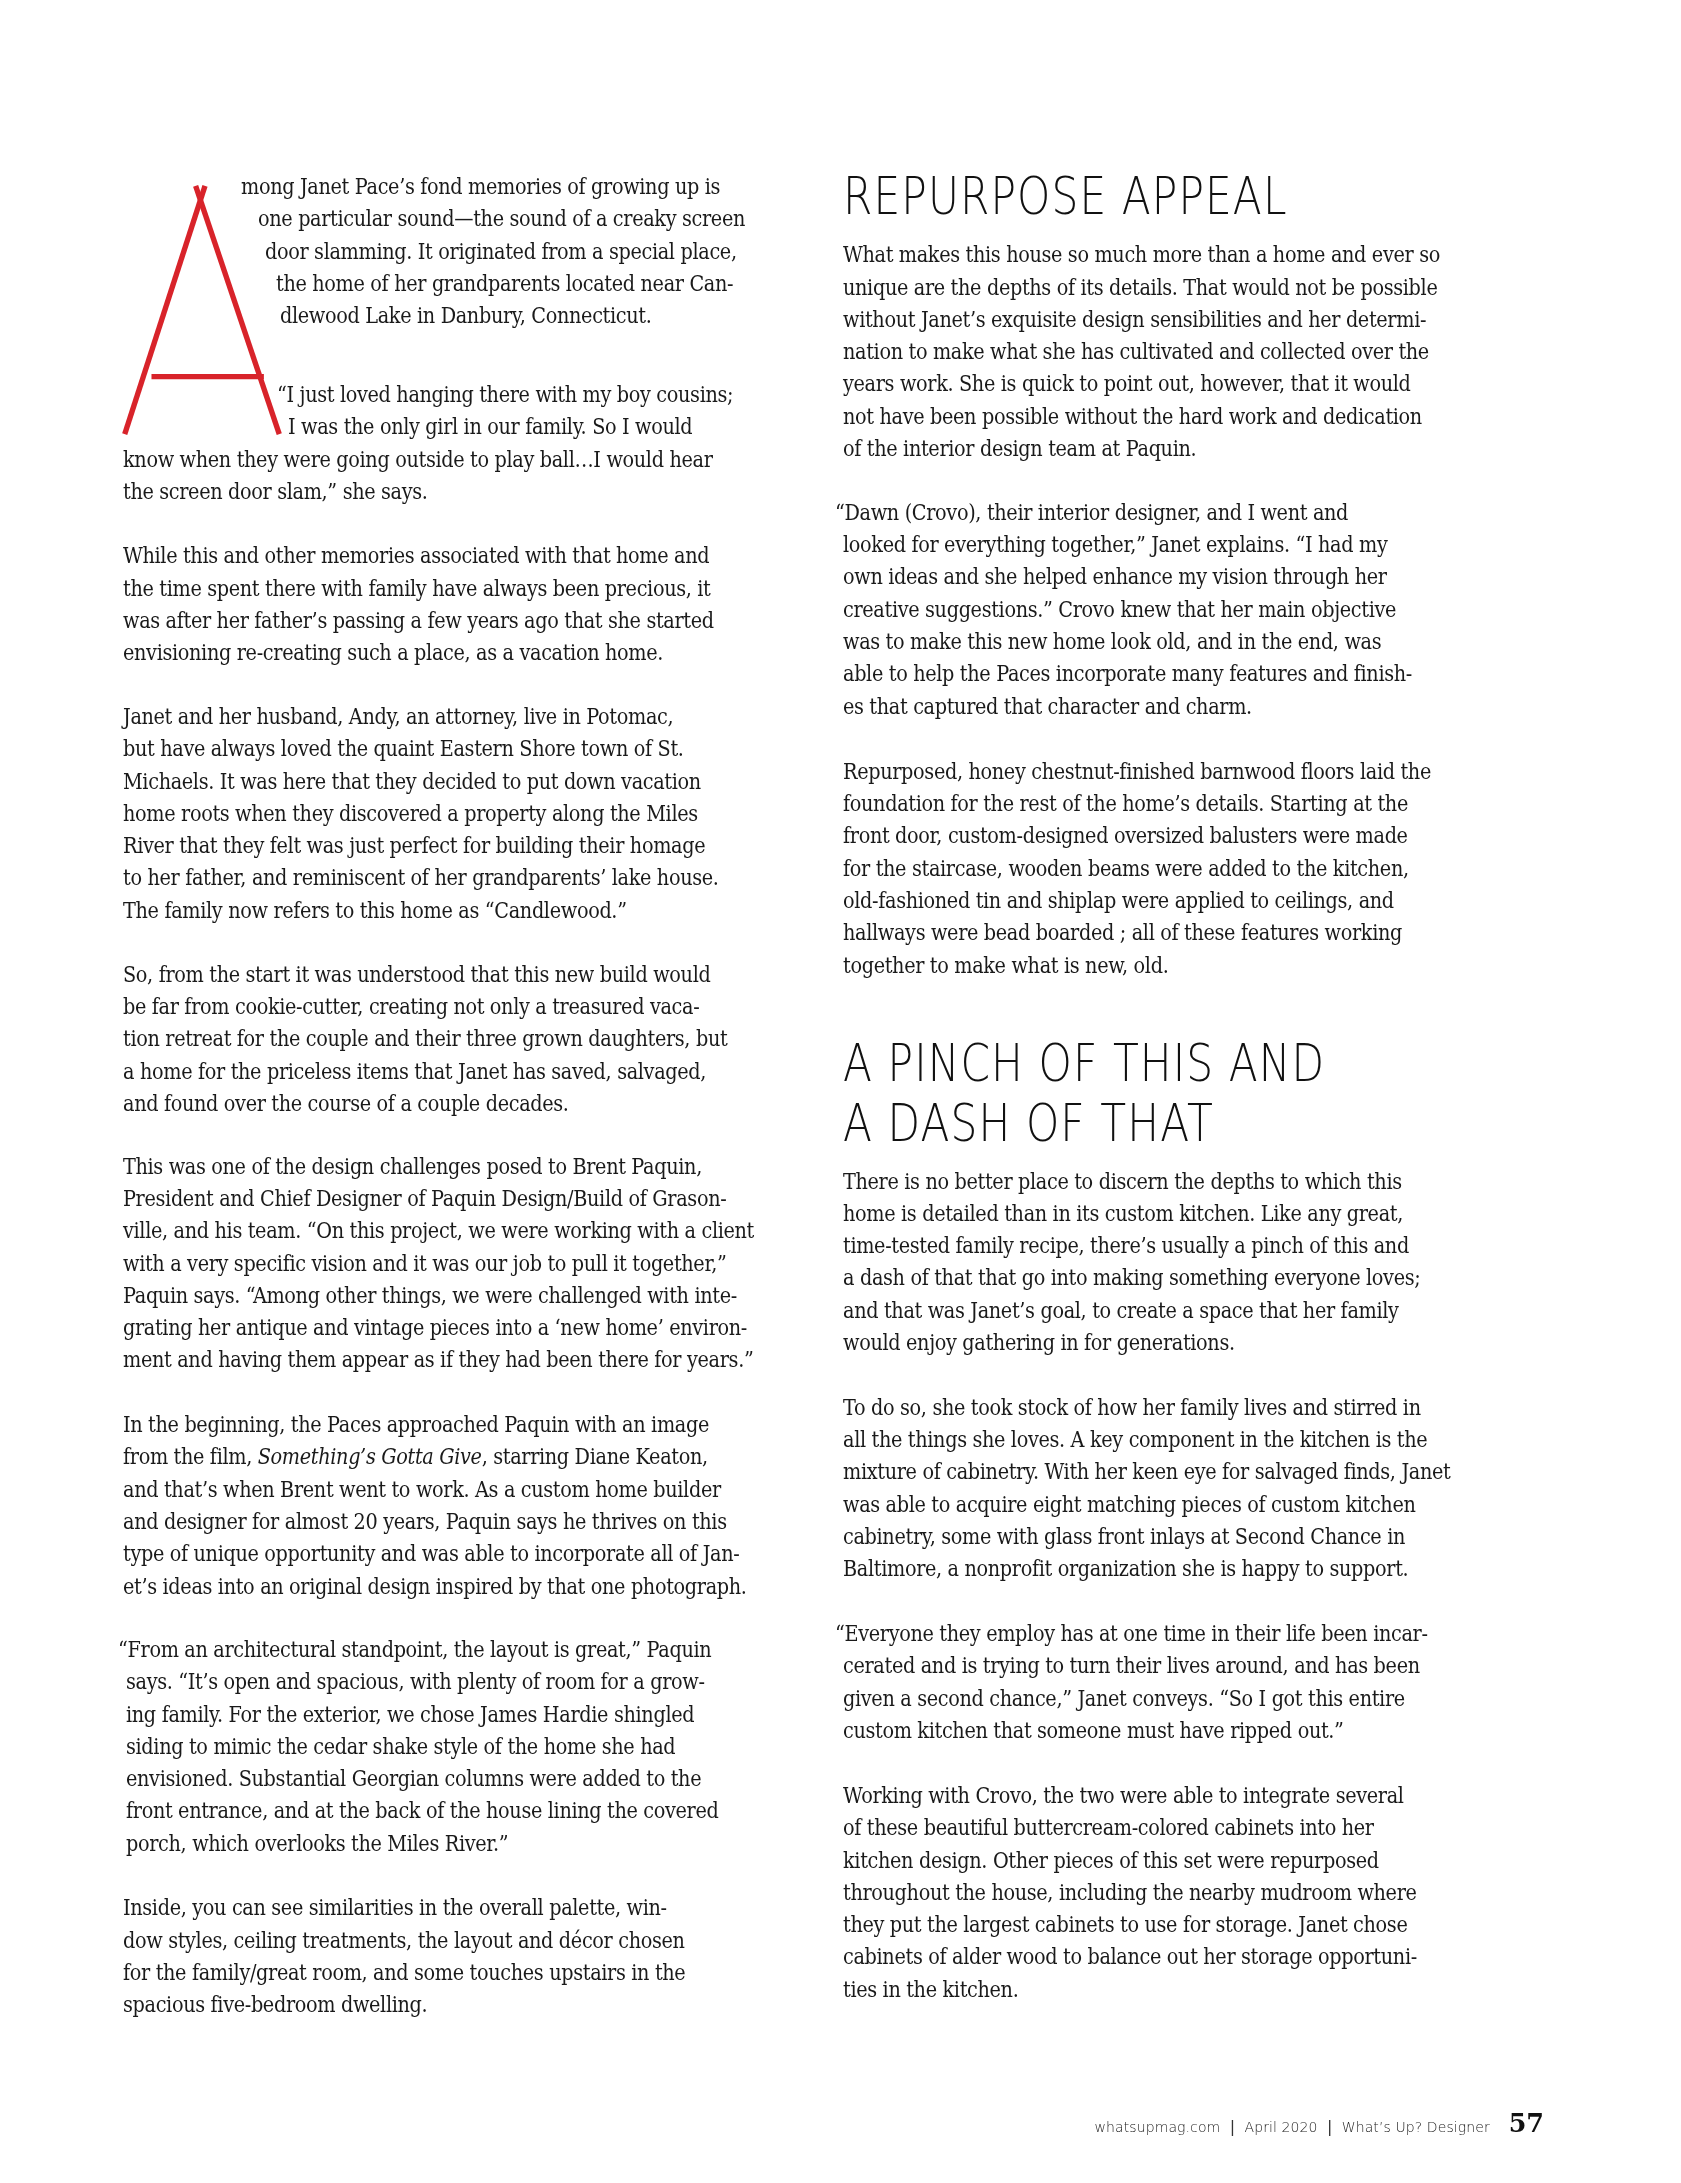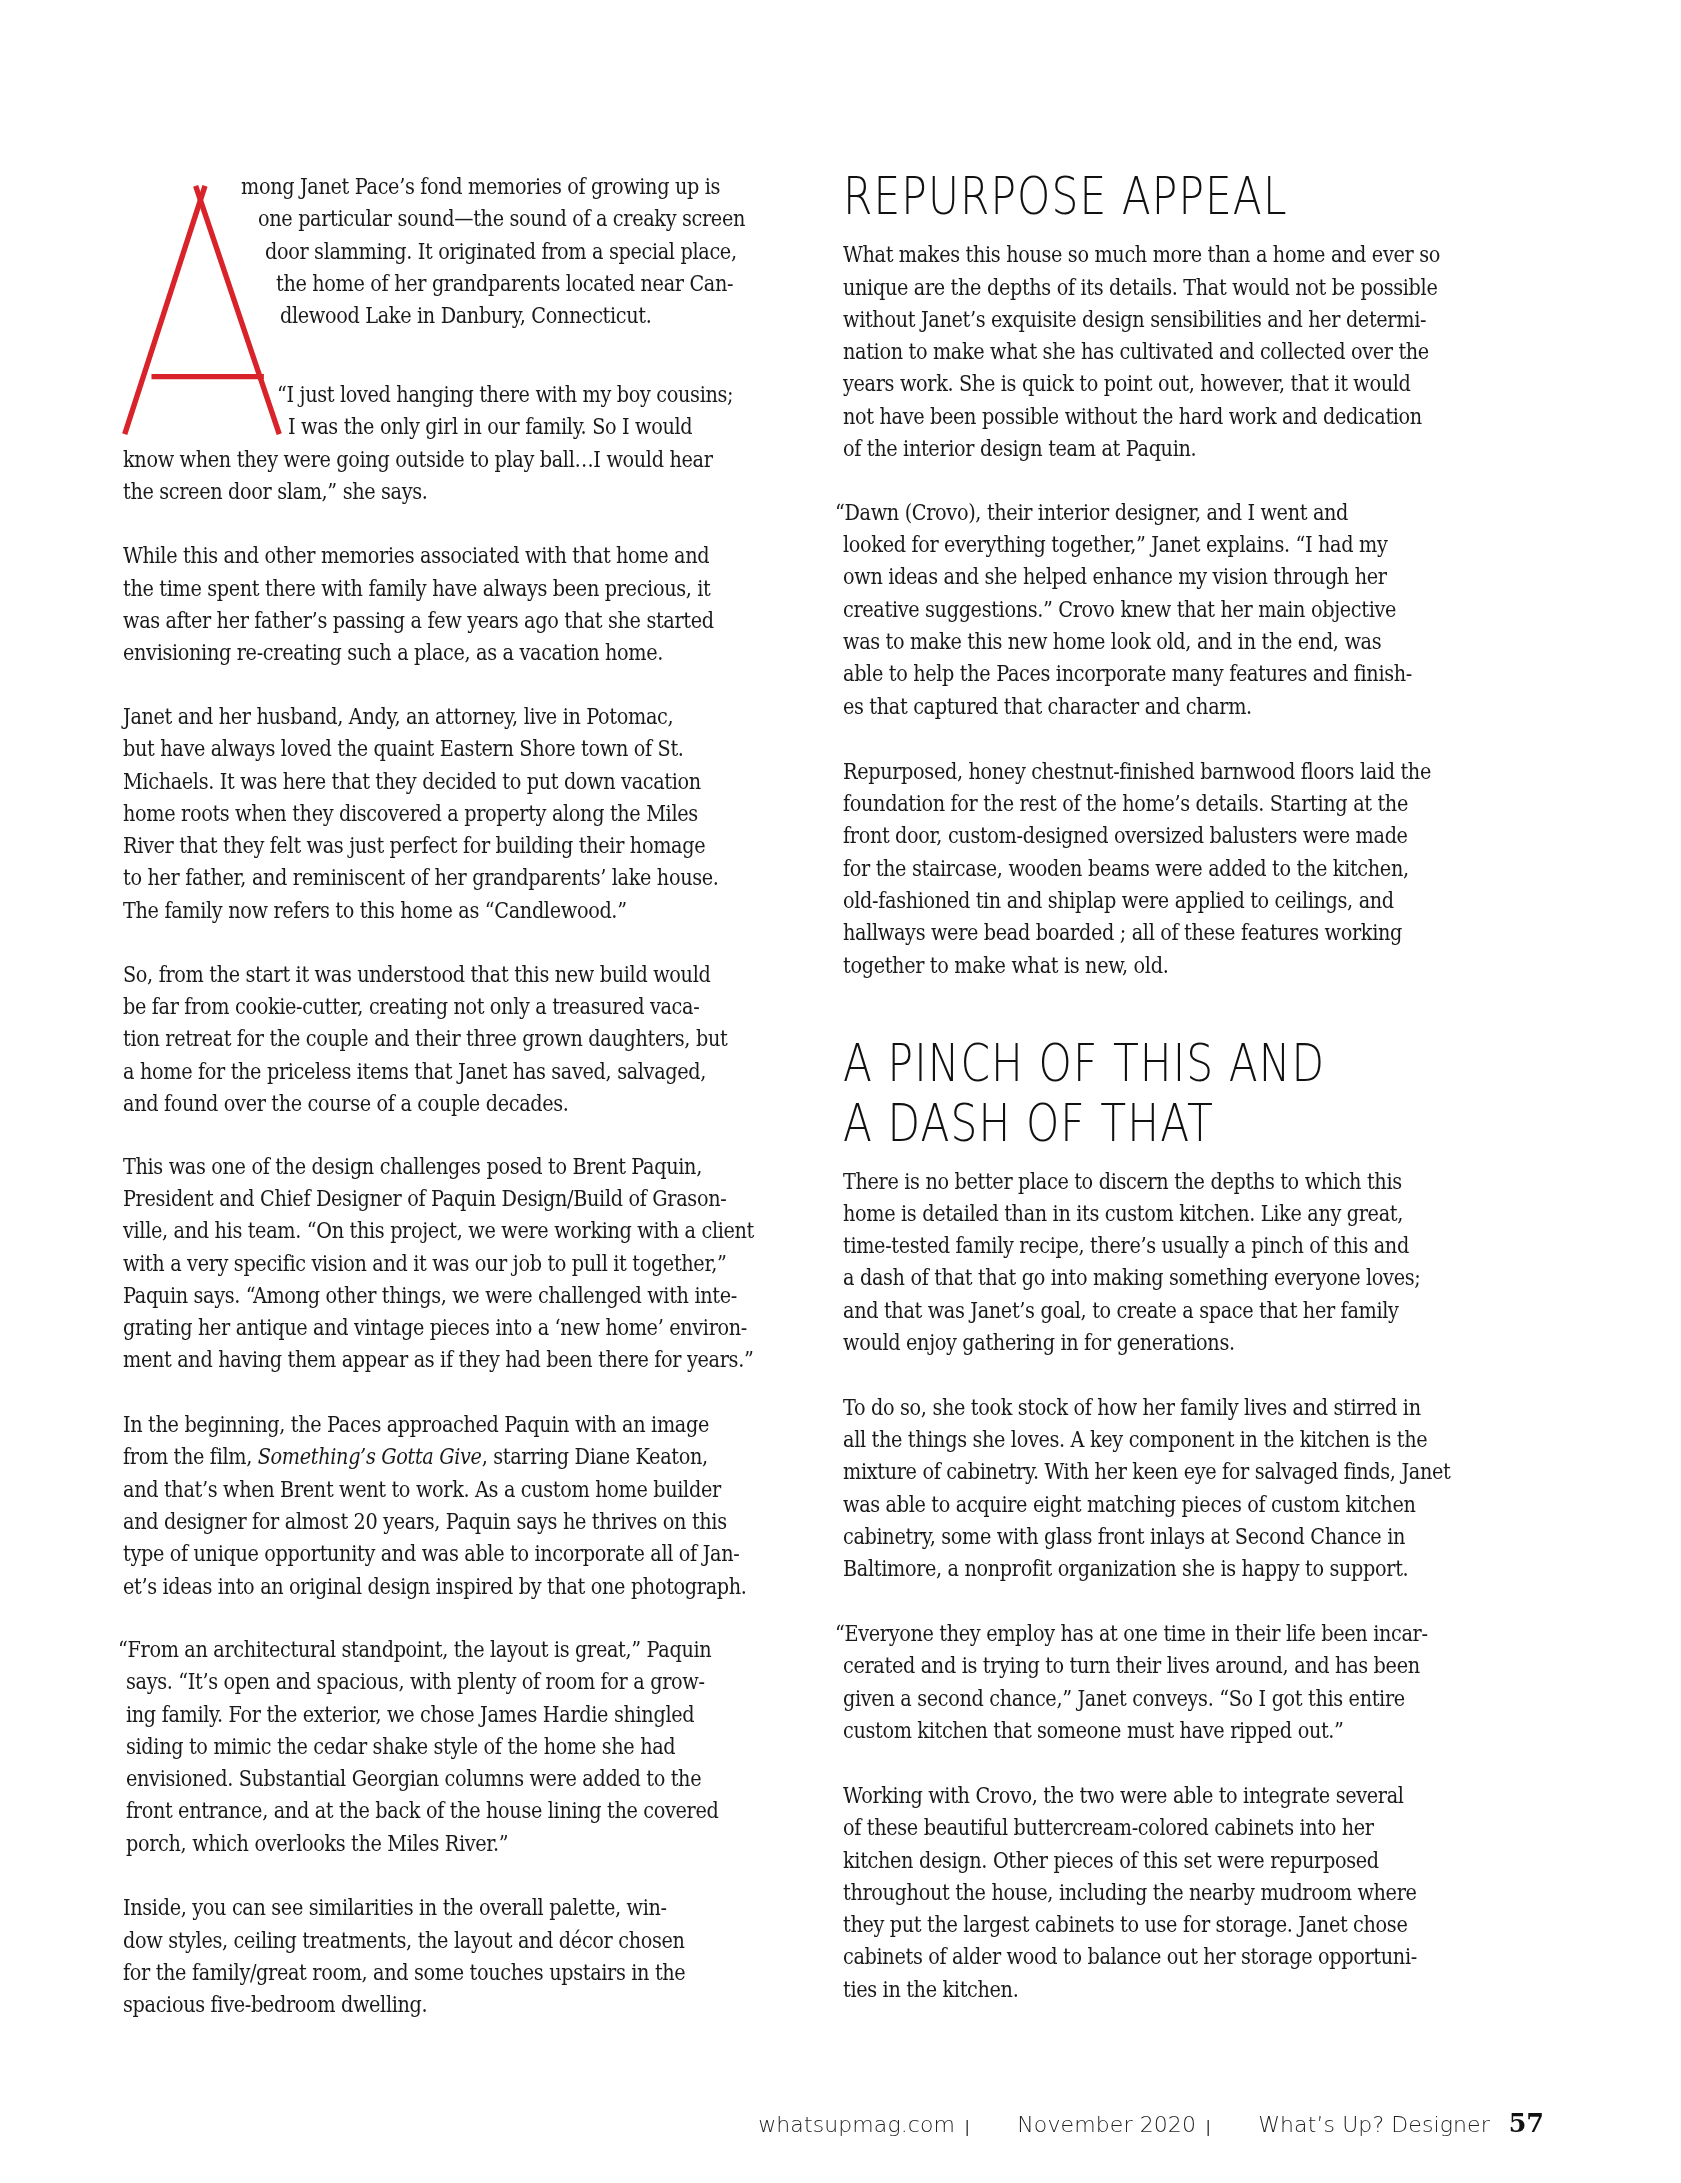--- a/index.html
+++ b/index.html
@@ -28,21 +28,21 @@
     line-height: 60px;
     transform: scaleX(0.83); transform-origin: left center;
   }
 
   .footer {
     position: absolute; top: 2108px; right: 137px; white-space: nowrap;
     display: flex; align-items: baseline; gap: 9.4px;
   }
   .footer-text {
     font-family: "DejaVu Sans", "Liberation Sans", sans-serif;
-    font-size: 22px; font-weight: 300; color: #222; letter-spacing: 0.1px; margin-left: 38px;
+    font-size: 14px; font-weight: 300; color: #222; letter-spacing: 0.1px;
   }
   .footer-sep { font-family: "DejaVu Sans", sans-serif; font-size: 16px; color: #333; }
   .page-num {
     font-family: "DejaVu Serif", "Liberation Serif", serif;
     font-weight: bold; font-size: 25.4px; color: #111; margin-left: 9.4px;
   }
 </style>
 </head>
 <body>
 
@@ -152,18 +152,18 @@
     <div class="line" style="top: 1844px; left: 0px; transform: scaleX(0.86);">kitchen design. Other pieces of this set were repurposed</div>
     <div class="line" style="top: 1876px; left: 0px; transform: scaleX(0.86);">throughout the house, including the nearby mudroom where</div>
     <div class="line" style="top: 1908px; left: 0px; transform: scaleX(0.86);">they put the largest cabinets to use for storage. Janet chose</div>
     <div class="line" style="top: 1940px; left: 0px; transform: scaleX(0.86);">cabinets of alder wood to balance out her storage opportuni-</div>
     <div class="line" style="top: 1973px; left: 0px; transform: scaleX(0.86);">ties in the kitchen.</div>
   </div>
 
 <div class="footer">
   <span class="footer-text">whatsupmag.com</span>
   <span class="footer-sep">|</span>
-  <span class="footer-text">November 2020</span>
+  <span class="footer-text">April 2020</span>
   <span class="footer-sep">|</span>
   <span class="footer-text">What’s Up? Designer</span>
   <span class="page-num">57</span>
 </div>
 
 
 </body></html>

